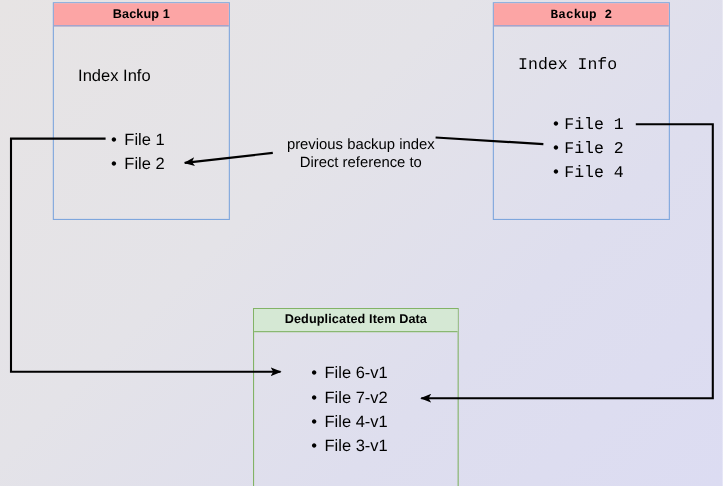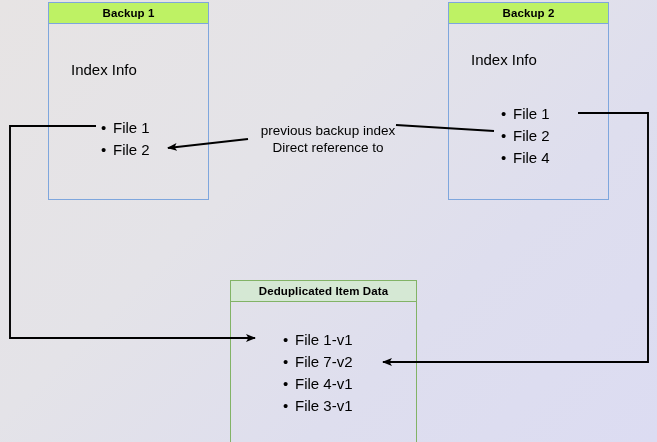--- a/index.html
+++ b/index.html
@@ -27,21 +27,21 @@
     background: transparent;
   }
   .box.green {
     border-color: #82b366;
   }
   .box-header {
     position: absolute;
     left: 0; right: 0; top: 0;
     height: 21px;
     box-sizing: border-box;
-    background: #bef264;
+    background: #fca5a5;
     border-bottom: 1.6px solid #7ea6dd;
     display: flex;
     align-items: center;
     justify-content: center;
     font-size: 11.5px;
     font-weight: bold;
     color: #000;
     letter-spacing: 0.1px;
   }
   .box.green > .box-header {
@@ -101,38 +101,38 @@
     <div class="box-header">
       <span>Backup 1</span>
     </div>
     <div class="index-label" style="left:22px; top:58px;">Index Info</div>
     <ul class="file-list" style="left:48px; top:114px;">
       <li>File 1</li>
       <li>File 2</li>
     </ul>
   </div>
 
-  <div class="box" style="left:448px; top:2px; width:161px; height:198px;">
+  <div class="box" style="left:448px; top:2px; width:161px; height:198px;font-family:Liberation Mono, monospace;">
     <div class="box-header">
       <span>Backup 2</span>
     </div>
     <div class="index-label" style="left:22px; top:48px;">Index Info</div>
     <ul class="file-list" style="left:48px; top:100px;">
       <li>File 1</li>
       <li>File 2</li>
       <li>File 4</li>
     </ul>
   </div>
 
   <div class="box green" style="left:230px; top:280px; width:187px; height:196px;">
     <div class="box-header">
       <span>Deduplicated Item Data</span>
     </div>
     <ul class="file-list" style="left:48px; top:48px;">
-      <li>File 1-v1</li>
+      <li>File 6-v1</li>
       <li>File 7-v2</li>
       <li>File 4-v1</li>
       <li>File 3-v1</li>
     </ul>
   </div>
 
   <div class="center-note" style="left:248px; top:122px; width:160px;">
     <div>previous backup index</div>
     <div>Direct reference to</div>
   </div>

